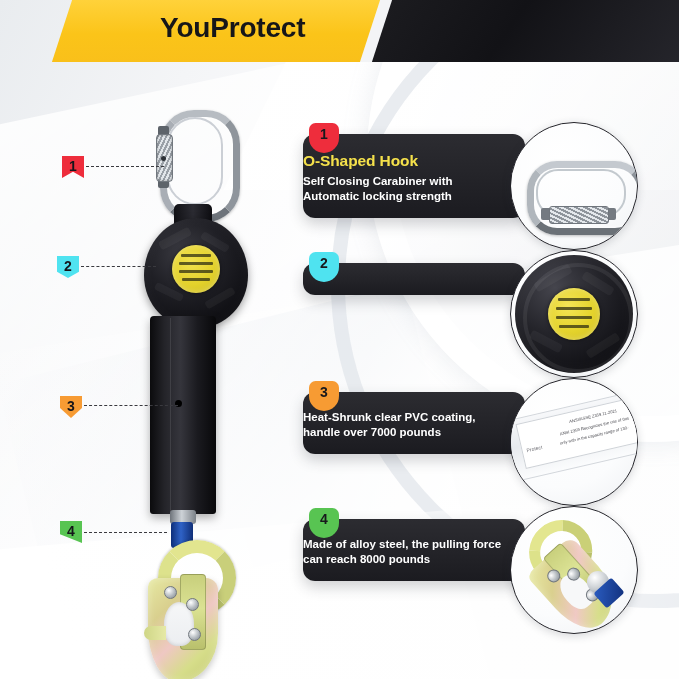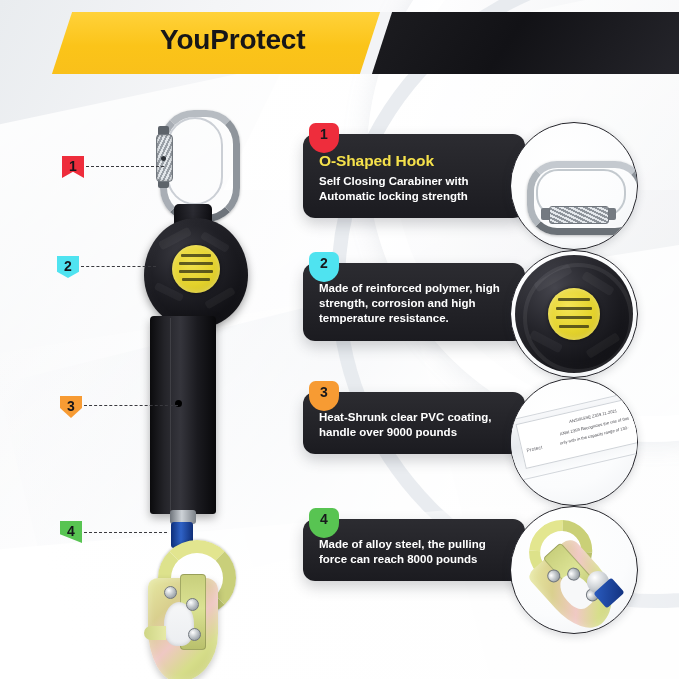--- a/index.html
+++ b/index.html
@@ -72,21 +72,21 @@
     position: absolute;
     left: 20px; top: 330px;
     width: 420px; height: 240px;
     background: linear-gradient(125deg, rgba(236,239,243,0.0) 0%, rgba(236,239,243,0.85) 70%, rgba(255,255,255,0.95) 100%);
     transform: rotate(-14deg);
   }
 
   
   .header {
     position: absolute;
-    left: 0; top: 12px;
+    left: 0; top: 0;
     width: 542px; height: 62px;
   }
   .hdr-yellow {
     position: absolute;
     left: 62px; top: 0;
     width: 320px; height: 62px;
     background: linear-gradient(180deg, #ffd23a 0%, #fbc419 55%, #f9c01a 100%);
     transform: skewX(-18deg);
   }
   .hdr-dark {
@@ -338,21 +338,21 @@
   }
 
   
   .feature {
     position: absolute;
     width: 222px;
     background: linear-gradient(180deg, #2c2c31 0%, #232328 55%, #1b1b20 100%);
     border-radius: 12px;
     box-shadow: 0 6px 14px rgba(40,45,55,0.22);
   }
-  .feature .pad { padding: 18px 14px 14px 16px; }
+  .feature .pad { padding: 18px 14px 14px 0; }
   .badge {
     position: absolute;
     left: 6px; top: -11px;
     width: 30px; height: 30px;
     border-radius: 7px 7px 16px 16px;
     color: #18181c;
     font-size: 14px;
     font-weight: 700;
     text-align: center;
     line-height: 22px;
@@ -609,21 +609,20 @@
     <div class="i1-outer"></div>
     <div class="i1-inner"></div>
     <div class="i1-nut-l"></div>
     <div class="i1-nut-r"></div>
     <div class="i1-sleeve"></div>
   </div>
 
   <div class="feature" style="left:303px;top:263px;">
     <div class="badge" style="background:#4fe3f0;">2</div>
     <div class="pad">
-      <p class="f-desc">Made of reinforced polymer, high strength, corrosion and high temperature resistance.</p>
     </div>
   </div>
   <div class="inset" style="left:510px;top:250px;width:126px;height:126px;">
     <div class="i2-drum">
       <div class="housing-facet" style="left:18px;top:18px;width:40px;height:10px;transform:rotate(-30deg);"></div>
       <div class="housing-facet" style="left:66px;top:24px;width:34px;height:9px;transform:rotate(32deg);"></div>
       <div class="housing-facet" style="left:14px;top:82px;width:34px;height:9px;transform:rotate(28deg);"></div>
       <div class="housing-facet" style="left:70px;top:86px;width:36px;height:9px;transform:rotate(-32deg);"></div>
     </div>
     <div class="i2-ring"></div>
@@ -631,21 +630,21 @@
       <div class="label-line" style="left:10px;top:10px;width:32px;"></div>
       <div class="label-line" style="left:8px;top:19px;width:36px;"></div>
       <div class="label-line" style="left:8px;top:28px;width:36px;"></div>
       <div class="label-line" style="left:11px;top:37px;width:30px;"></div>
     </div>
   </div>
 
   <div class="feature" style="left:303px;top:392px;">
     <div class="badge" style="background:#f79b33;">3</div>
     <div class="pad">
-      <p class="f-desc">Heat-Shrunk clear PVC coating, handle over 9000 pounds</p>
+      <p class="f-desc">Heat-Shrunk clear PVC coating, handle over 7000 pounds</p>
     </div>
   </div>
   <div class="inset" style="left:510px;top:378px;width:126px;height:126px;">
     <div class="i3-tube"></div>
     <div class="i3-label">
       <div class="i3-txt" style="left:52px;top:6px;">ANSI/ASSE Z359.11-2021</div>
       <div class="i3-txt" style="left:40px;top:16px;">ANSI Z359 Recognizes the use of this</div>
       <div class="i3-txt" style="left:38px;top:25px;">only with in the capacity range of 130-</div>
       <div class="i3-txt" style="left:4px;top:24px;font-size:5px;color:#6c6c72;">Protect</div>
     </div>

